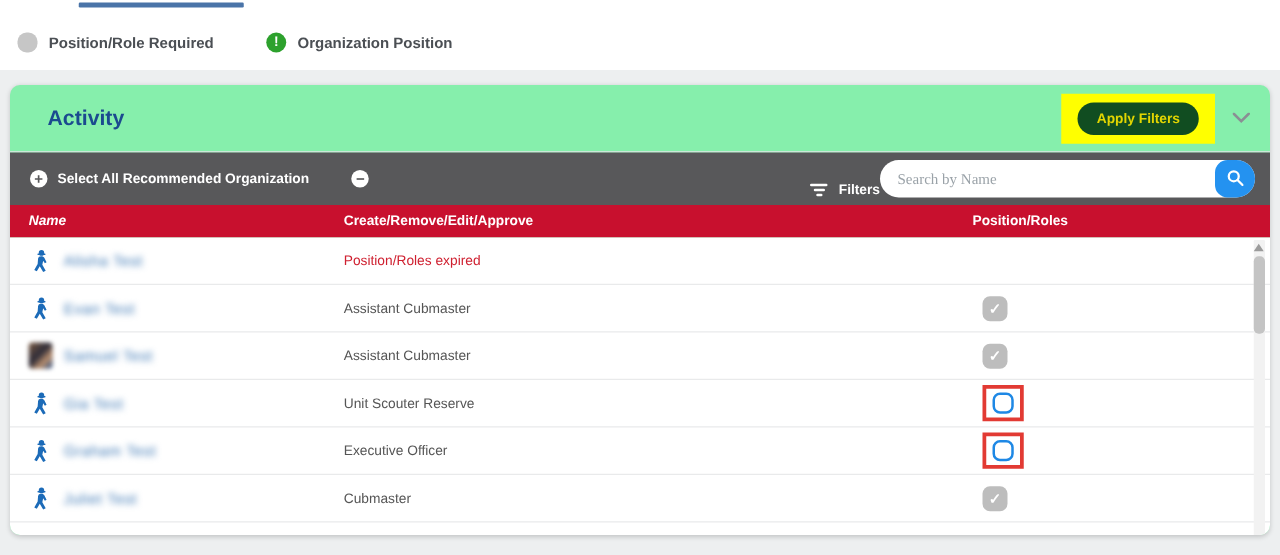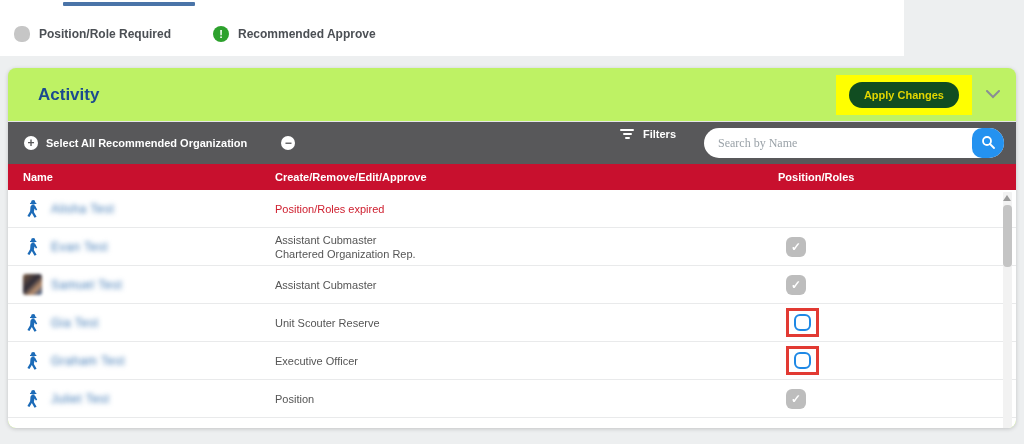--- a/index.html
+++ b/index.html
@@ -1,61 +1,61 @@
 <!DOCTYPE html>
 <html><head>
 <meta charset="utf-8">
 <style>
   * { margin:0; padding:0; box-sizing:border-box; }
   html,body { width:1024px; height:444px; font-family:"Liberation Sans", sans-serif; background:#edeff0; overflow:hidden; }
   .page { position:relative; width:1024px; height:444px; }
 
   
-  .topband { position:absolute; left:0; top:0; width:904px; height:56px; background:#ffffff; }
+  .topband { position:absolute; left:0; top:0; width:1024px; height:56px; background:#ffffff; }
   .tab-underline { position:absolute; left:63px; top:2px; width:132px; height:4px; background:#4a74a8; border-radius:1px; }
   .legend { position:absolute; left:14px; top:26px; display:flex; align-items:center; gap:42px; }
   .legend-item { display:flex; align-items:center; gap:9px; font-size:12px; font-weight:bold; color:#4b4f54; }
   .swatch-gray { width:16px; height:16px; background:#c6c6c6; border-radius:45%; }
   .badge-green { width:16px; height:16px; background:#2da12d; border-radius:50%; color:#fff; font-size:11px; font-weight:bold;
                  display:flex; align-items:center; justify-content:center; line-height:1; }
 
   
-  .card { position:absolute; left:8px; top:68px; width:1008px; height:360px; background:#bef264; border-radius:8px;
+  .card { position:absolute; left:8px; top:68px; width:1008px; height:360px; background:#86efac; border-radius:8px;
           box-shadow:0 1px 4px rgba(0,0,0,.18); overflow:hidden; }
 
   .panel-header { height:54px; display:flex; align-items:center; justify-content:space-between;
                   padding:0 10px 0 30px; border-bottom:1px solid #e4e6e8; }
   .panel-title { font-size:17px; font-weight:bold; color:#1b4a8f; }
   .panel-actions { display:flex; align-items:center; gap:8px; }
   .highlight-box { background:#ffff00; padding:7px 13px; }
   .apply-btn { background:#114d21; color:#e3d600; font-family:"Liberation Sans", sans-serif; font-size:11px; font-weight:bold;
                border:none; border-radius:13px; padding:7px 15px; cursor:pointer; }
   .chev { color:#8a8f94; display:flex; align-items:center; padding:0 6px; }
 
   
   .toolbar { height:42px; background:#58585a; display:flex; align-items:center; justify-content:space-between; padding:0 12px 0 16px; }
   .tb-left { display:flex; align-items:center; gap:34px; }
   .tb-item { display:flex; align-items:center; gap:8px; color:#fff; font-size:11px; font-weight:bold; cursor:pointer; white-space:nowrap; }
   .circle-icon { width:14px; height:14px; background:#fff; color:#58585a; border-radius:50%; font-size:12px; font-weight:bold;
                  display:flex; align-items:center; justify-content:center; line-height:1; padding-bottom:1px; }
-  .tb-right { display:flex; align-items:flex-start; gap:28px; }
+  .tb-right { display:flex; align-items:flex-end; gap:0; }
   .filter-icon { display:flex; flex-direction:column; gap:2px; align-items:center; width:15px; }
   .filter-icon i { display:block; height:2px; background:#fff; border-radius:1px; }
   .filter-icon i:nth-child(1){ width:14px; } .filter-icon i:nth-child(2){ width:9px; } .filter-icon i:nth-child(3){ width:5px; }
   .search-wrap { position:relative; width:300px; height:30px; }
   .search-wrap input { width:100%; height:30px; border:none; border-radius:16px; padding:0 40px 0 14px; font-size:12px;
                        color:#555; outline:none; font-family:Liberation Serif, serif; }
   .search-wrap input::placeholder { color:#9aa2a8; }
   .search-btn { position:absolute; right:0; top:0; width:32px; height:30px; background:#2492f0; border:none;
                 border-radius:10px 15px 15px 10px; cursor:pointer; display:flex; align-items:center; justify-content:center; }
 
   
   .thead { height:26px; background:#c8102e; color:#fff; font-size:11px; font-weight:bold;
            display:grid; grid-template-columns:267px 503px 1fr; align-items:center; }
-  .thead .th:first-child { padding-left:15px; }
+  .thead .th:first-child { padding-left:15px;font-style:italic; }
   .tbody { position:relative; height:296px; background:#fff; }
   .row { height:38px; display:grid; grid-template-columns:267px 503px 1fr; align-items:center; border-bottom:1px solid #e9eaeb; }
   .cell-name { display:flex; align-items:center; gap:9px; padding-left:15px; }
   .avatar { width:19px; height:21px; display:flex; align-items:center; justify-content:center; filter:blur(.6px); }
   .avatar-photo { width:19px; height:21px; border-radius:3px; filter:blur(1.5px);
                   background:linear-gradient(135deg,#7a5a42 0%,#2e2c38 45%,#b98f6e 70%,#274e86 100%); }
   .member-name { font-size:12px; color:#3c77b4; text-decoration:none; filter:blur(2.6px); letter-spacing:.5px; }
   .pos { display:block; font-size:11px; color:#555; line-height:14px; }
   .pos:empty { display:none; }
   .pos.expired { color:#cf2030; }
@@ -80,32 +80,32 @@
 
   <div class="topband">
     <div class="tab-underline"></div>
     <div class="legend">
       <span class="legend-item">
         <span class="swatch-gray"></span>
         <span>Position/Role Required</span>
       </span>
       <span class="legend-item">
         <span class="badge-green">!</span>
-        <span>Recommended Approve</span>
+        <span>Organization Position</span>
       </span>
     </div>
   </div>
 
   <div class="card">
 
     <div class="panel-header">
       <div class="panel-title">Activity</div>
       <div class="panel-actions">
         <div class="highlight-box">
-          <button class="apply-btn">Apply Changes</button>
+          <button class="apply-btn">Apply Filters</button>
         </div>
         <span class="chev">
           <svg width="14" height="9" viewBox="0 0 14 9">
               <path d="M1 1l6 6 6-6" fill="none" stroke="#8a8f94" stroke-width="2" stroke-linecap="round"></path>
             </svg>
         </span>
       </div>
     </div>
 
     <div class="toolbar">
@@ -172,21 +172,20 @@
             <svg width="17" height="19" viewBox="0 0 24 28" fill="#1c6bb8">
                 <ellipse cx="13" cy="5" rx="3.2" ry="3.4"></ellipse>
                 <rect x="8.2" y="5.6" width="9.6" height="1.8" rx="0.9"></rect>
                 <path d="M10 9.5c2.5-1.2 5.5-.6 6.5 1.5l2.5 5-2 1-2-3-1 5 4 7-3 1.5-4-7-3.5 6-3-1.5 4-7 .5-6.5z"></path>
               </svg>
           </span>
           <a href="#" class="member-name">Evan Test</a>
         </div>
         <div class="cell-pos">
           <span class="pos">Assistant Cubmaster</span>
-          <span class="pos">Chartered Organization Rep.</span>
         </div>
         <div class="cell-perm">
           <span class="cb-checked">✓</span>
         </div>
       </div>
 
       <div class="row">
         <div class="cell-name">
           <span class="avatar-photo"></span>
           <a href="#" class="member-name">Samuel Test</a>
@@ -246,21 +245,21 @@
           <span class="avatar">
             <svg width="17" height="19" viewBox="0 0 24 28" fill="#1c6bb8">
                 <ellipse cx="13" cy="5" rx="3.2" ry="3.4"></ellipse>
                 <rect x="8.2" y="5.6" width="9.6" height="1.8" rx="0.9"></rect>
                 <path d="M10 9.5c2.5-1.2 5.5-.6 6.5 1.5l2.5 5-2 1-2-3-1 5 4 7-3 1.5-4-7-3.5 6-3-1.5 4-7 .5-6.5z"></path>
               </svg>
           </span>
           <a href="#" class="member-name">Juliet Test</a>
         </div>
         <div class="cell-pos">
-          <span class="pos">Position</span>
+          <span class="pos">Cubmaster</span>
         </div>
         <div class="cell-perm">
           <span class="cb-checked">✓</span>
         </div>
       </div>
 
       <div class="vscroll">
         <div class="sb-arrow up"></div>
         <div class="sb-thumb"></div>
         <div class="sb-arrow down"></div>

